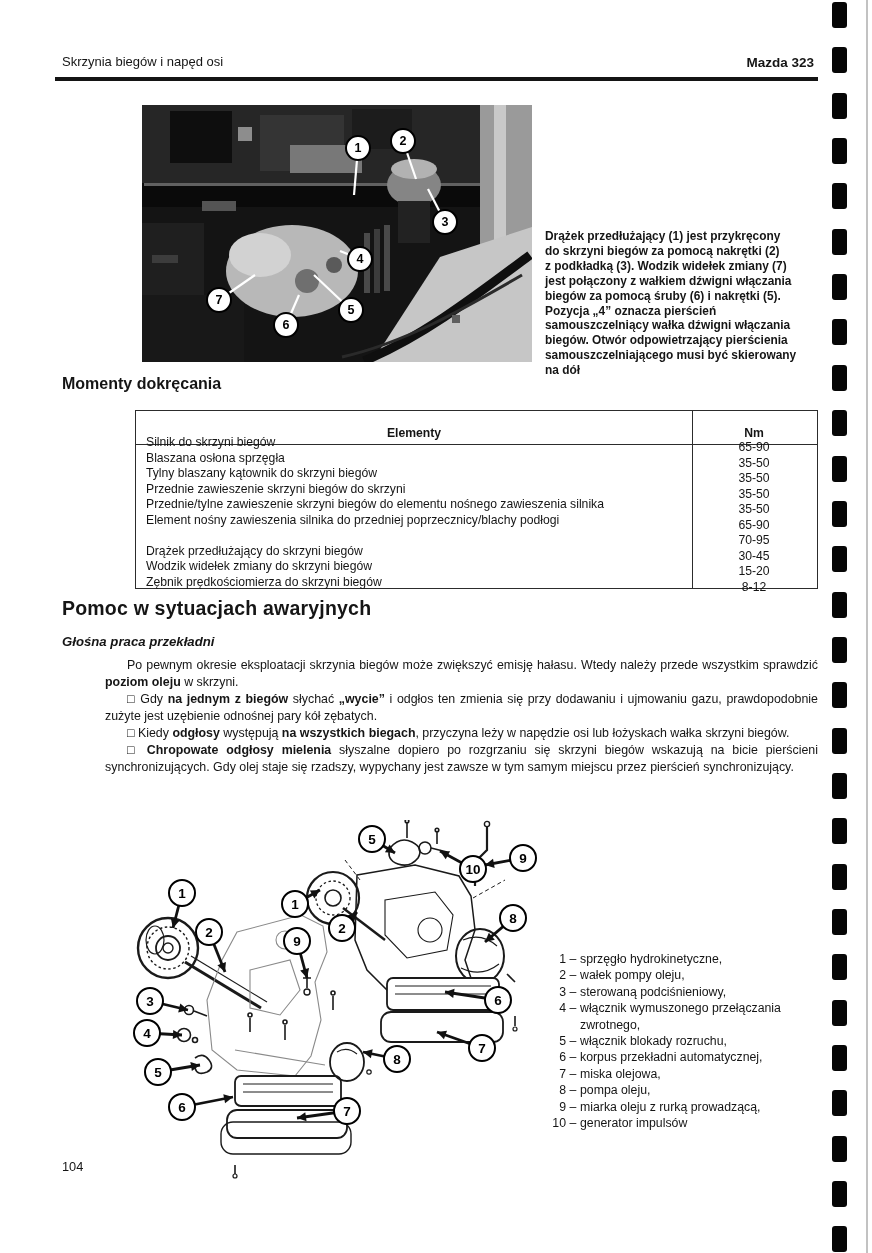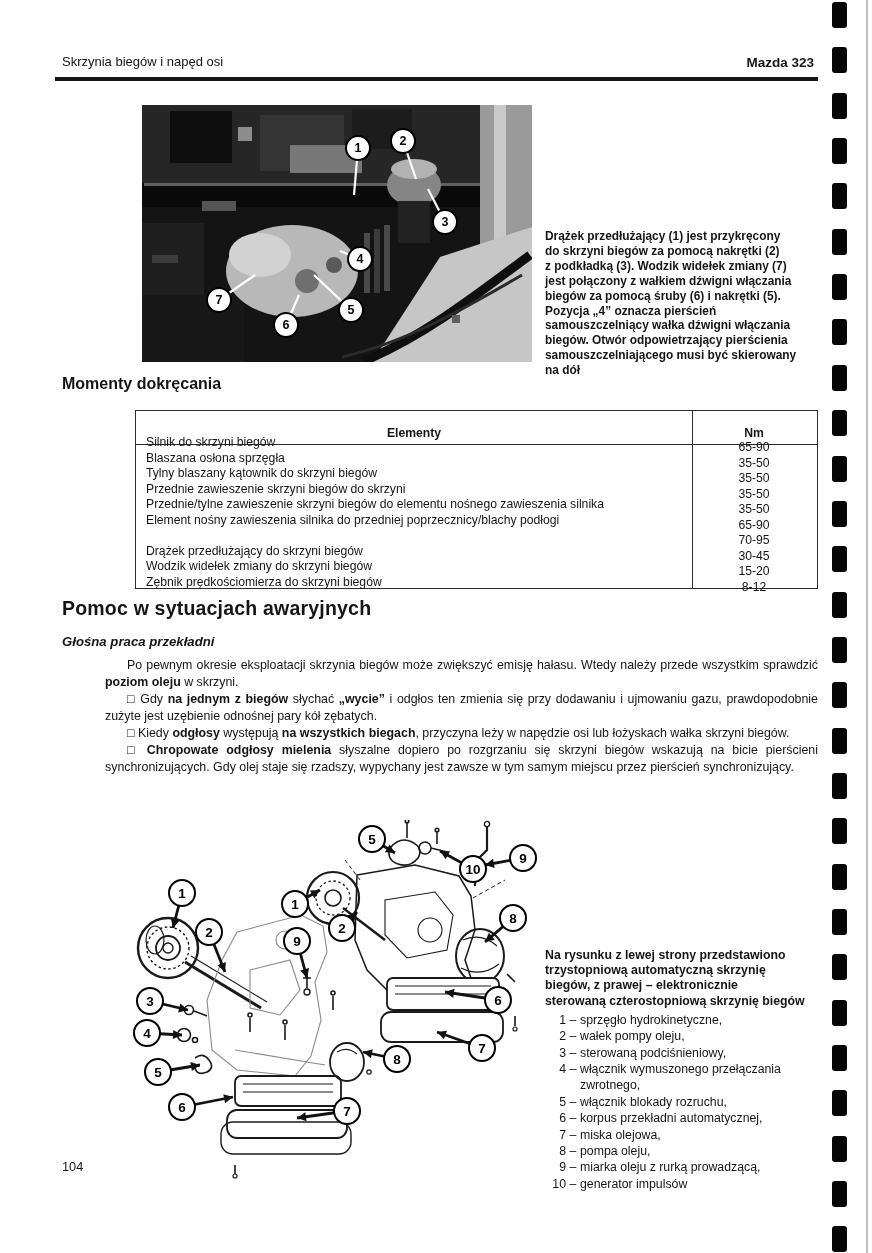--- a/index.html
+++ b/index.html
@@ -344,26 +344,20 @@
         <line x1="413" y1="180" x2="360" y2="172" stroke="#111111" stroke-width="2.8"></line>
         <polygon points="360,172 368.2126293954611,177.89175002972877 369.58575416489754,168.79479843221213" fill="#111111"></polygon>
         <line x1="397" y1="228" x2="352" y2="212" stroke="#111111" stroke-width="2.8"></line>
         <polygon points="352,212 358.93888774130016,219.3492745841773 362.02097668372437,210.68089943360923" fill="#111111"></polygon>
         <line x1="312" y1="239" x2="278" y2="232" stroke="#111111" stroke-width="2.8"></line>
         <polygon points="278,232 285.88750995422566,238.320378685015 287.7427168243941,229.30937388705377" fill="#111111"></polygon>
       </svg>
   <div class="co co-diag" style="left: 83px; top: 59px;">1</div><div class="co co-diag" style="left: 110px; top: 98px;">2</div><div class="co co-diag" style="left: 51px; top: 167px;">3</div><div class="co co-diag" style="left: 48px; top: 199px;">4</div><div class="co co-diag" style="left: 59px; top: 238px;">5</div><div class="co co-diag" style="left: 83px; top: 273px;">6</div><div class="co co-diag" style="left: 248px; top: 277px;">7</div><div class="co co-diag" style="left: 198px; top: 107px;">9</div><div class="co co-diag" style="left: 273px; top: 5px;">5</div><div class="co co-diag" style="left: 374px; top: 35px;">10</div><div class="co co-diag" style="left: 424px; top: 24px;">9</div><div class="co co-diag" style="left: 196px; top: 70px;">1</div><div class="co co-diag" style="left: 243px; top: 94px;">2</div><div class="co co-diag" style="left: 414px; top: 84px;">8</div><div class="co co-diag" style="left: 399px; top: 166px;">6</div><div class="co co-diag" style="left: 383px; top: 214px;">7</div><div class="co co-diag" style="left: 298px; top: 225px;">8</div></div>
 
   <div class="legend">
-    <div class="legend-cap">
-        <div>Na rysunku z lewej strony przedstawiono</div>
-        <div>trzystopniową automatyczną skrzynię</div>
-        <div>biegów, z prawej – elektronicznie</div>
-        <div>sterowaną czterostopniową skrzynię biegów</div>
-      </div>
     <div class="legend-items" id="legend-items">
         <div class="li-row">
           <span class="li-num">1</span>
           <span class="li-dash">–</span>
           <span class="li-txt">sprzęgło hydrokinetyczne,</span>
         </div>
         <div class="li-row">
           <span class="li-num">2</span>
           <span class="li-dash">–</span>
           <span class="li-txt">wałek pompy oleju,</span>

